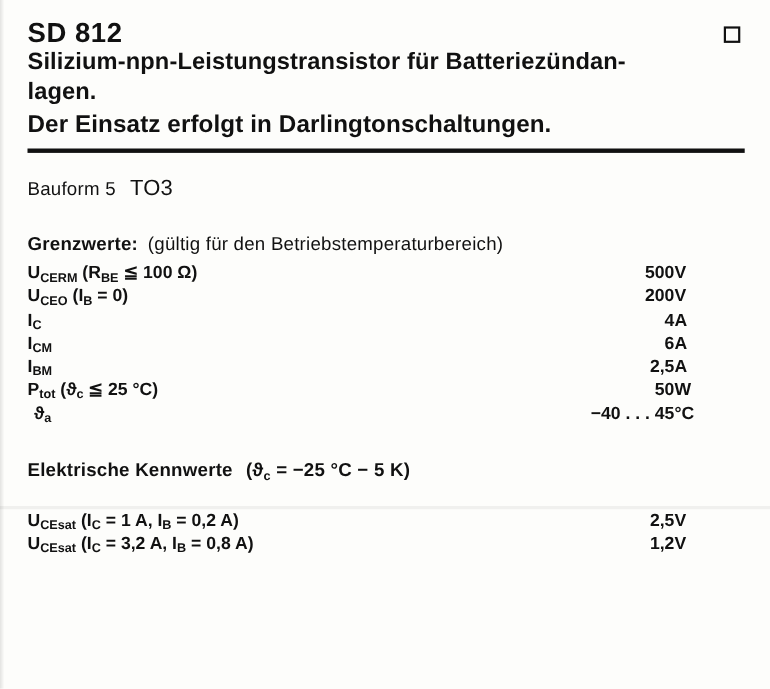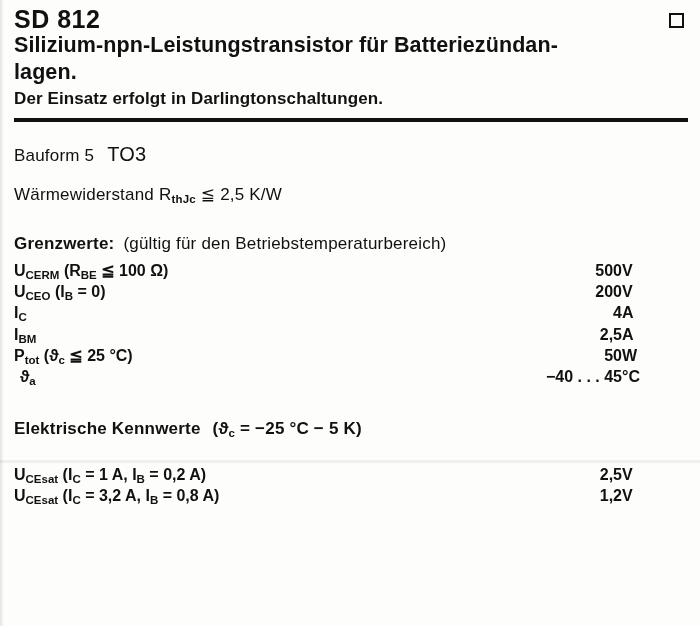--- a/index.html
+++ b/index.html
@@ -12,21 +12,21 @@
     height: 626px;
     font-family: "Liberation Sans", sans-serif;
     color: #111;
     overflow: hidden;
     position: relative;
   }
   .page {
     position: relative;
     width: 700px;
     height: 463px;
-    padding: 0;
+    padding: 11px;
     box-sizing: border-box;
   }
 
   
   .header {
     position: relative;
     padding: 6px 14px 0 14px;
   }
   .title-row {
     display: flex;
@@ -49,21 +49,21 @@
     box-sizing: border-box;
   }
   .subtitle {
     font-size: 21.5px;
     line-height: 1.18;
     margin-top: 1px;
     letter-spacing: 0.1px;
     font-weight: bold;
   }
   .subtitle2 {
-    font-size: 17px;
+    font-size: 22px;
     font-weight: bold;
     line-height: 1.18;
     margin-top: 4px;
     letter-spacing: 0.1px;
   }
   .rule {
     height: 4px;
     background: #111;
     margin: 9px 12px 0 14px;
   }
@@ -176,23 +176,20 @@
 
   <div class="rule"></div>
 
   <div class="body">
 
     <div class="line">
       <span>Bauform 5</span>
       <span class="small-type" style="margin-left:8px;">TO3</span>
     </div>
 
-    <div class="line spaced">
-      <span>Wärmewiderstand R</span><span class="sub">thJc</span><span> ≦ 2,5 K/W</span>
-    </div>
 
     <div class="sec-head">
       <span>Grenzwerte:</span>
       <span class="normal" style="margin-left:4px;">(gültig für den Betriebstemperaturbereich)</span>
     </div>
 
     <table class="params">
       <tbody>
         <tr>
           <td class="sym"><span>U</span><span class="sub">CERM</span><span class="paren"> (R</span><span class="sub">BE</span><span class="paren"> ≦ 100 Ω)</span></td>
@@ -203,20 +200,25 @@
           <td class="sym"><span>U</span><span class="sub">CEO</span><span class="paren">  (I</span><span class="sub">B</span><span class="paren"> = 0)</span></td>
           <td class="val">200</td>
           <td class="unit">V</td>
         </tr>
         <tr>
           <td class="sym"><span>I</span><span class="sub">C</span></td>
           <td class="val">4</td>
           <td class="unit">A</td>
         </tr>
         <tr>
+          <td class="sym"><span>I</span><span class="sub">CM</span></td>
+          <td class="val">6</td>
+          <td class="unit">A</td>
+        </tr>
+        <tr>
           <td class="sym"><span>I</span><span class="sub">BM</span></td>
           <td class="val">2,5</td>
           <td class="unit">A</td>
         </tr>
         <tr>
           <td class="sym"><span>P</span><span class="sub">tot</span><span class="paren"> (ϑ</span><span class="sub">c</span><span class="paren"> ≦ 25 °C)</span></td>
           <td class="val">50</td>
           <td class="unit">W</td>
         </tr>
         <tr>

